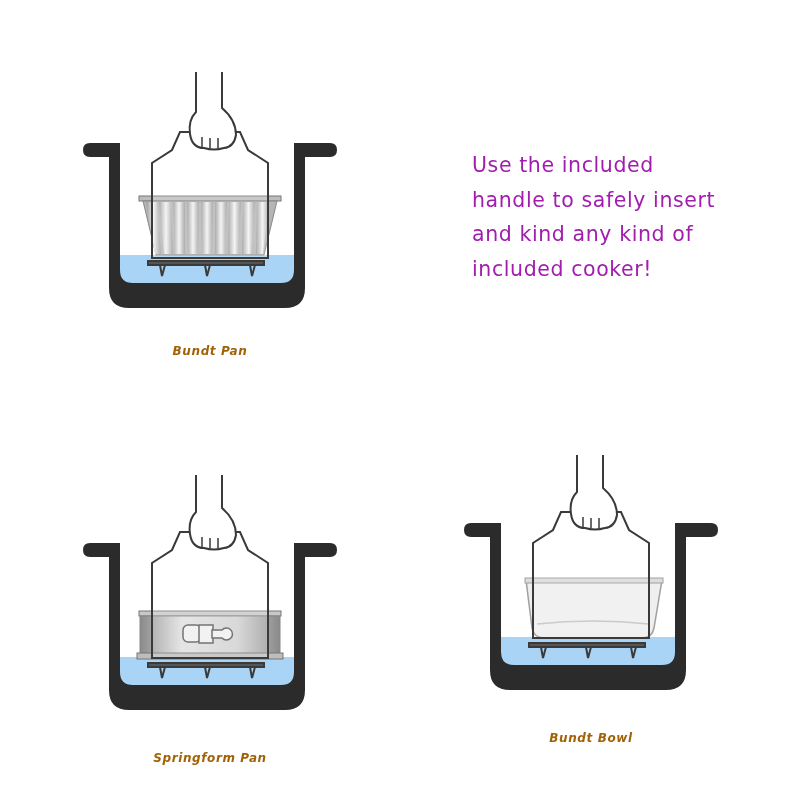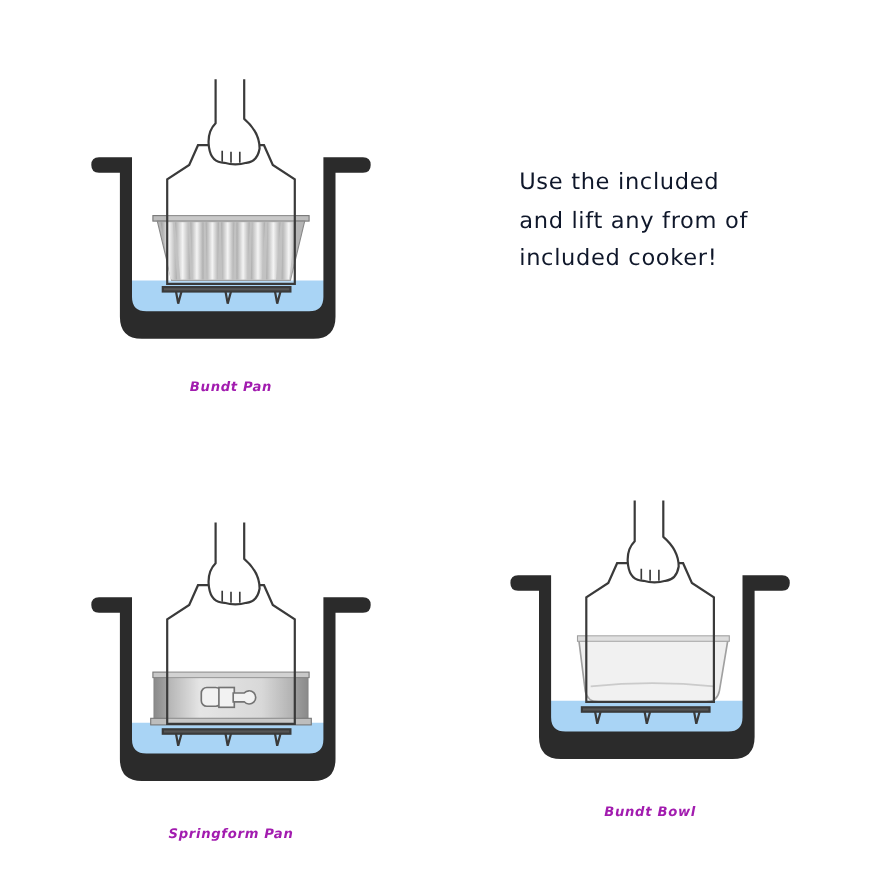--- a/index.html
+++ b/index.html
@@ -6,34 +6,34 @@
     body { width: 800px; height: 800px; position: relative; overflow: hidden; font-family: "DejaVu Sans", sans-serif; }
     .panel { position: absolute; }
     .panel svg { position: absolute; left: 0; top: 0; }
     .caption {
       position: absolute;
       font-family: "DejaVu Sans", sans-serif;
       font-style: italic;
       font-weight: bold;
       font-size: 12px;
       letter-spacing: 0.6px;
-      color: #a21caf;
+      color: #a16207;
       text-align: center;
       white-space: nowrap;
     }
     .blurb {
       position: absolute;
       left: 472px;
       top: 148px;
       width: 300px;
       font-family: "DejaVu Sans", sans-serif;
       font-size: 20.5px;
       line-height: 34.5px;
       letter-spacing: 0.6px;
-      color: #0f172a;
+      color: #a21caf;
     }
     .blurb span { display: block; white-space: nowrap; }
   </style>
 </head>
 <body>
 
 <div class="panel" style="left:0;top:0;width:400px;height:400px;">
   <svg width="400" height="400" viewBox="0 0 400 400">
     <defs>
       <linearGradient id="flute" x1="0" x2="1" y1="0" y2="0">
@@ -73,21 +73,22 @@
     <path d="M152 258 V163 L172 150 L180 132 H240 L248 150 L268 163 V258 Z" fill="rgba(255,255,255,0.18)" stroke="#3a3a3a" stroke-width="2"></path>
 
     <path d="M196 72 V112 Q188 120 190 134 Q192 148 204 148 Q214 151 224 148 Q234 147 236 135 Q236 120 222 108 V72" fill="#ffffff" stroke="#3a3a3a" stroke-width="2" stroke-linejoin="round"></path>
     <path d="M202 137 v10 M210 138 v10 M218 138 v10" stroke="#3a3a3a" stroke-width="1.5"></path>
   </svg>
   <div class="caption" style="left:120px;top:344px;width:180px;">Bundt Pan</div>
 </div>
 
 <div class="blurb">
   <span>Use the included</span>
-  <span>and lift any from of</span>
+  <span>handle to safely insert</span>
+  <span>and kind any kind of</span>
   <span>included cooker!</span>
 </div>
 
 <div class="panel" style="left:0;top:400px;width:400px;height:420px;">
   <svg width="400" height="420" viewBox="0 0 400 420">
     <defs>
       <linearGradient id="metal" x1="0" x2="1" y1="0" y2="0">
         <stop offset="0" stop-color="#8a8a8a"></stop>
         <stop offset="0.3" stop-color="#e0e0e0"></stop>
         <stop offset="0.7" stop-color="#d0d0d0"></stop>

